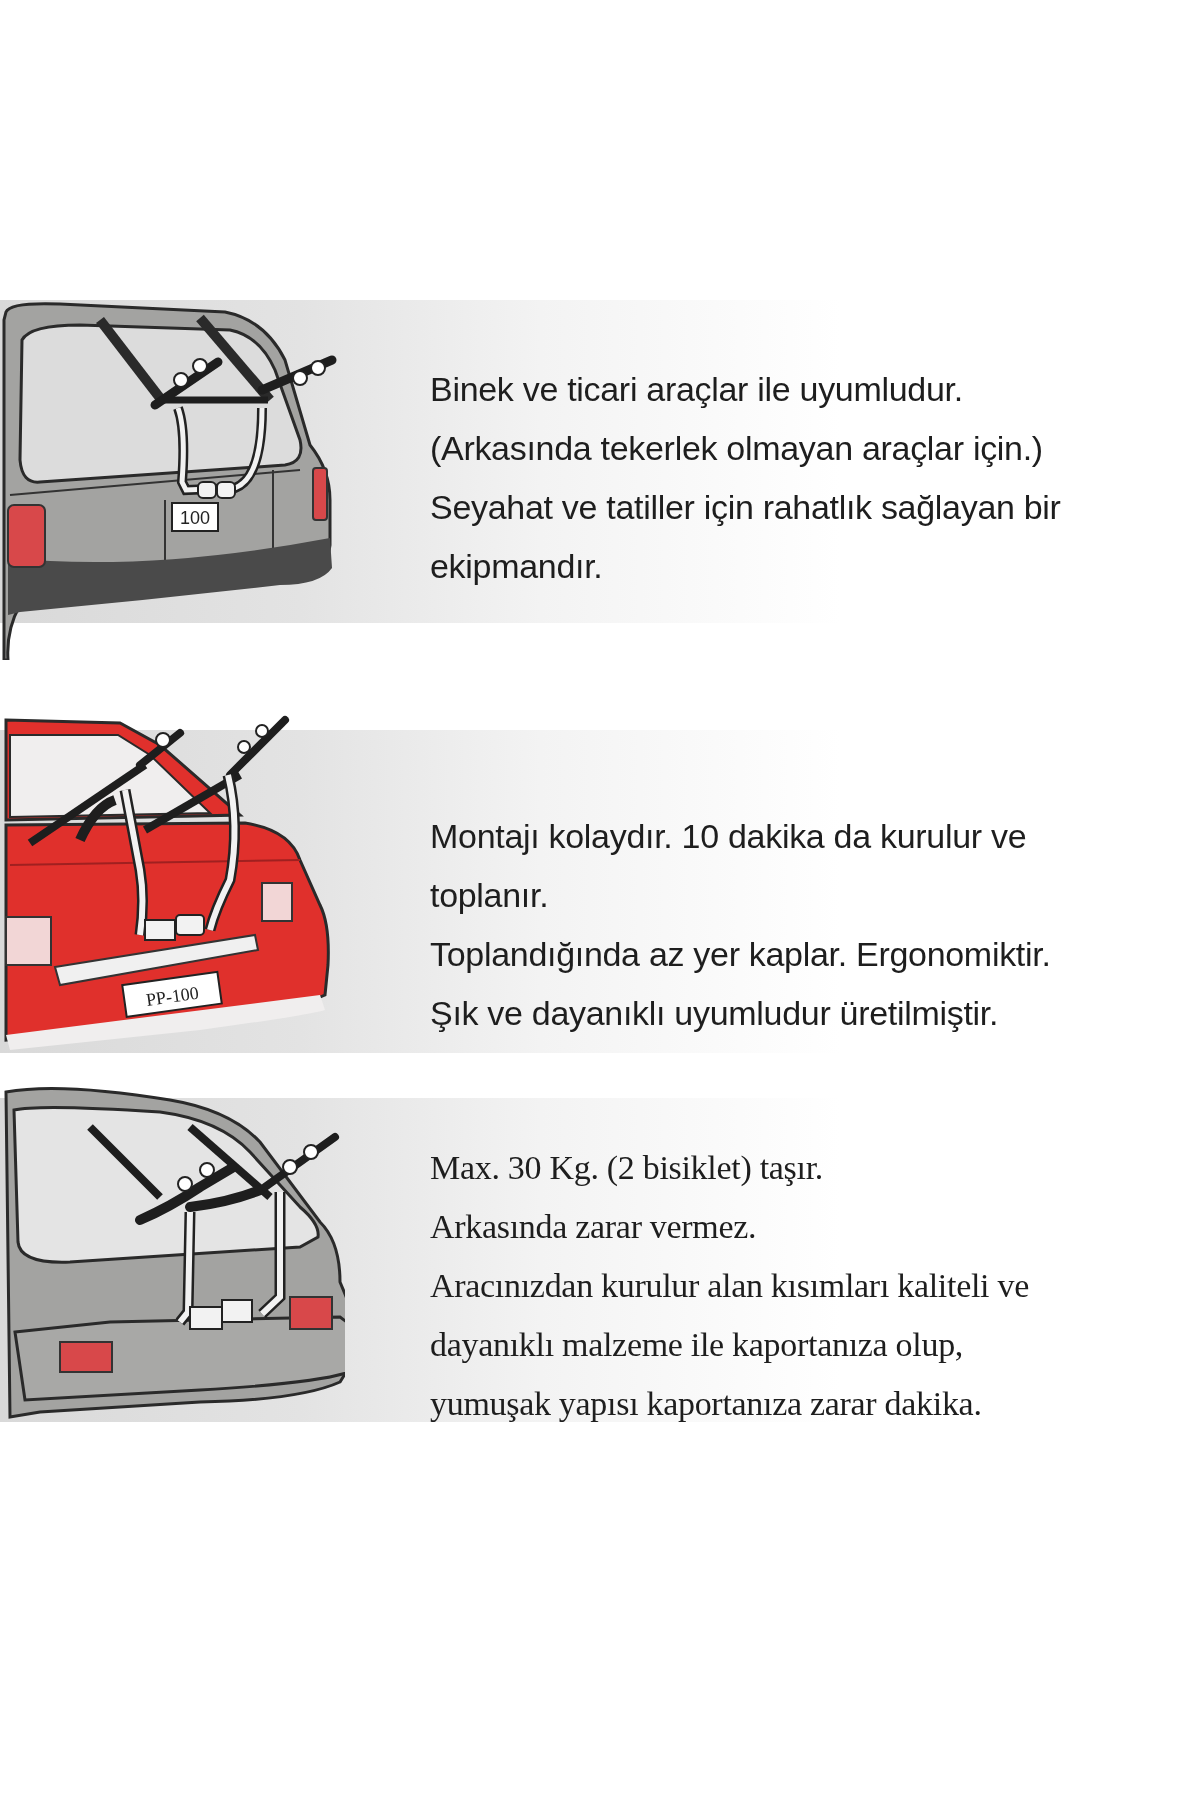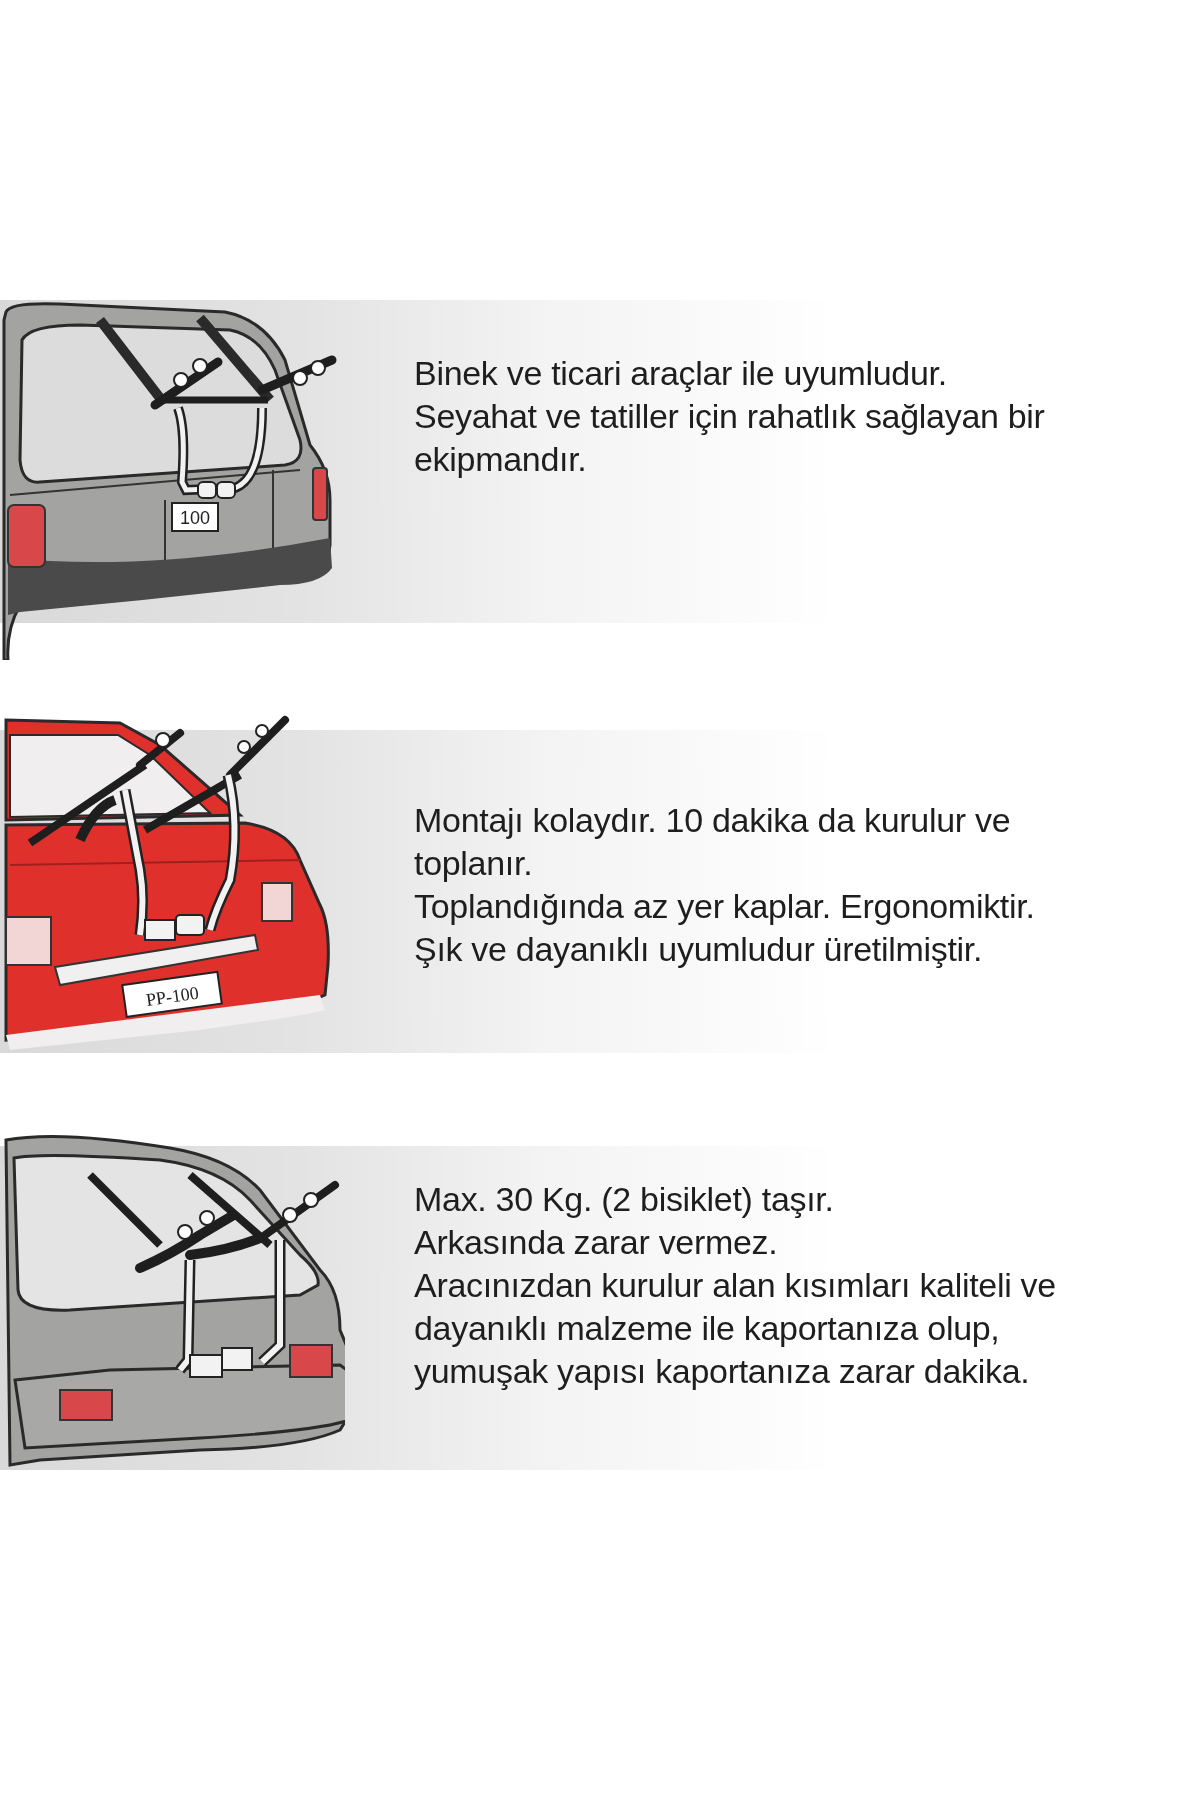--- a/index.html
+++ b/index.html
@@ -14,21 +14,21 @@
     position:absolute; left:0; right:0;
     background: linear-gradient(90deg, #d9d9d9 0%, #e3e3e3 25%, #f3f3f3 45%, #ffffff 70%, #ffffff 100%);
   }
   .illus {
     position:absolute; left:0;
   }
   .text {
     position:absolute; left:414px; font-size:34px; line-height:43px; letter-spacing:-0.3px;
     color:#1e1e1e; font-weight:400; white-space:nowrap;
   }
-  .text div { margin:0; }
+  .text div { margin:16px; }
 </style>
 </head>
 <body>
 
 <div class="panel" style="top:300px;height:360px;">
   <div class="band" style="top:0;height:323px;"></div>
   <svg class="illus" width="345" height="360" viewBox="0 0 345 360" style="top:0;">
 
     <path d="M6 12 Q10 2 60 4 L225 12 Q265 20 285 60 L310 145 Q330 170 330 200 L330 245 Q328 268 300 272 L250 275 Q150 292 60 300 L20 305 Q6 330 8 360 L4 360 L4 20 Z" fill="#a3a3a1" stroke="#2a2a2a" stroke-width="3"></path>
 
@@ -57,20 +57,21 @@
     <circle cx="318" cy="68" r="7" fill="#fff" stroke="#222" stroke-width="2"></circle>
 
     <path d="M178 108 Q186 130 182 182 L186 190 L235 188 Q262 178 262 108" fill="none" stroke="#222" stroke-width="10"></path>
     <path d="M178 108 Q186 130 182 182 L186 190 L235 188 Q262 178 262 108" fill="none" stroke="#f2f2f2" stroke-width="5"></path>
     <line x1="160" y1="100" x2="268" y2="100" stroke="#1e1e1e" stroke-width="7"></line>
     <rect x="198" y="182" width="18" height="16" rx="5" fill="#f2f2f2" stroke="#222" stroke-width="2"></rect>
     <rect x="217" y="182" width="18" height="16" rx="5" fill="#f2f2f2" stroke="#222" stroke-width="2"></rect>
   </svg>
   <div class="text" style="top:52px;">
     <div>Binek ve ticari araçlar ile uyumludur.</div>
+    <div>(Arkasında tekerlek olmayan araçlar için.)</div>
     <div>Seyahat ve tatiller için rahatlık sağlayan bir</div>
     <div>ekipmandır.</div>
   </div>
 </div>
 
 <div class="panel" style="top:695px;height:390px;">
   <div class="band" style="top:35px;height:323px;"></div>
   <svg class="illus" width="345" height="390" viewBox="0 0 345 390" style="top:0;">
 
     <path d="M6 25 L120 28 L160 50 L240 120 L6 125 Z" fill="#e0302c" stroke="#2a2a2a" stroke-width="3"></path>
@@ -106,21 +107,21 @@
     <rect x="176" y="220" width="28" height="20" rx="4" fill="#f2f2f2" stroke="#222" stroke-width="2"></rect>
   </svg>
   <div class="text" style="top:104px;">
     <div>Montajı kolaydır. 10 dakika da kurulur ve</div>
     <div>toplanır.</div>
     <div>Toplandığında az yer kaplar. Ergonomiktir.</div>
     <div>Şık ve dayanıklı uyumludur üretilmiştir.</div>
   </div>
 </div>
 
-<div class="panel" style="top:1130px;height:370px;">
+<div class="panel" style="top:1082px;height:370px;font-family:Liberation Serif, serif;">
   <div class="band" style="top:16px;height:324px;"></div>
   <svg class="illus" width="345" height="370" viewBox="0 0 345 370" style="top:0;">
 
     <path d="M6 10 Q60 0 170 18 Q230 28 260 60 L320 140 Q340 160 340 200 L365 260 L340 300 Q300 318 200 320 L40 330 L10 335 Z" fill="#a3a3a1" stroke="#2a2a2a" stroke-width="3"></path>
 
     <path d="M14 28 Q40 22 160 30 Q220 38 250 70 L300 125 Q320 142 318 155 L300 165 L70 180 Q20 182 18 160 Z" fill="#e4e4e4" stroke="#2a2a2a" stroke-width="3"></path>
 
     <path d="M15 250 L110 240 L340 235 L360 250 L360 285 Q340 300 200 308 L25 318 Z" fill="#a8a8a6" stroke="#2a2a2a" stroke-width="3"></path>
 
     <rect x="60" y="260" width="52" height="30" fill="#d8484a" stroke="#333" stroke-width="2"></rect>

